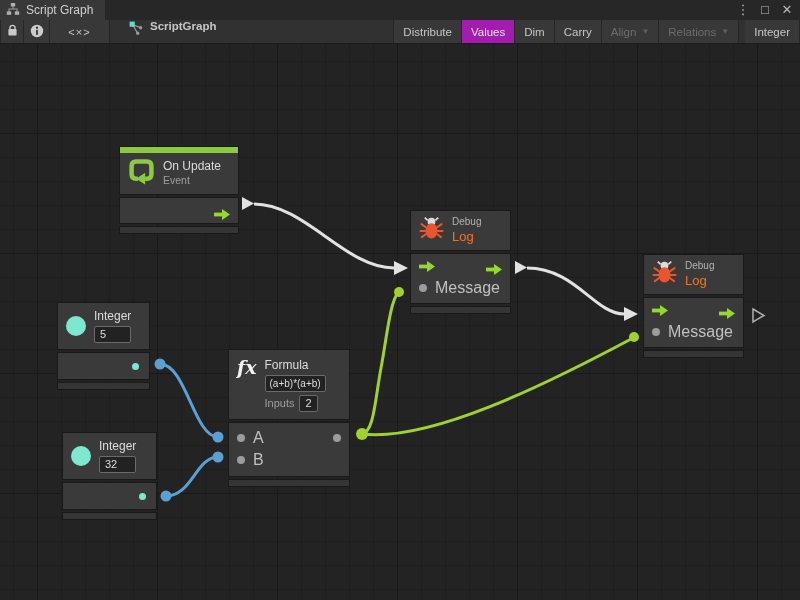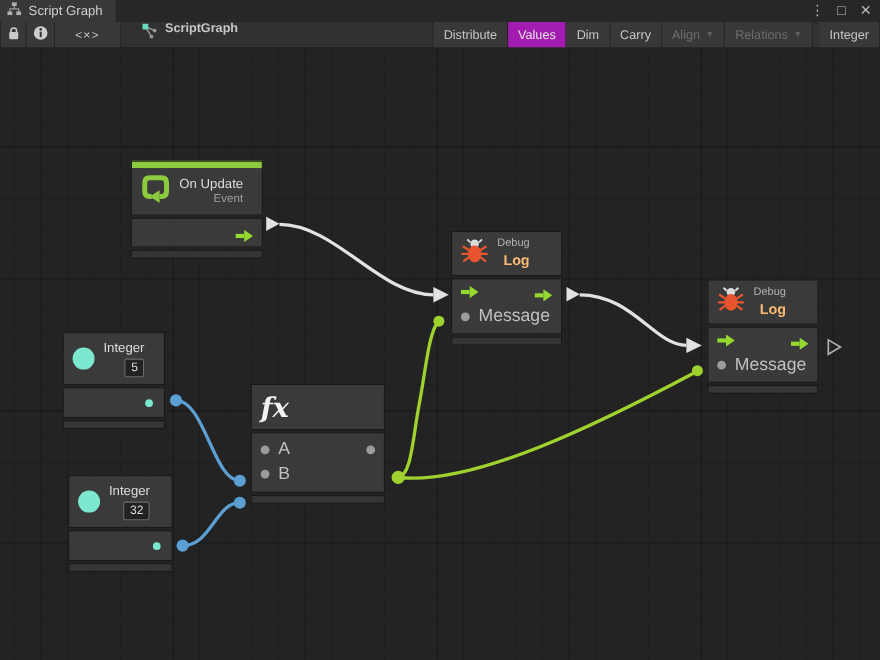--- a/index.html
+++ b/index.html
@@ -38,34 +38,34 @@
     background-size:120px 120px,120px 120px,24px 24px,24px 24px;
     background-position:37px 0,0 89px,13px 0,0 17px;}
   .wires{position:absolute;left:0;top:0;width:800px;height:556px;}
 
   
   .node{position:absolute;}
   .blk{background:#3a3a3a;border:1px solid #191919;}
   .blk+.blk{margin-top:2px;}
   .topbar{height:7px;border:1px solid #191919;border-bottom:none;}
   .hdr{display:flex;align-items:center;gap:8px;padding:5px 8px;}
-  .hcol{display:flex;flex-direction:column;line-height:1.25;align-items:flex-end;}
+  .hcol{display:flex;flex-direction:column;line-height:1.25;}
   .t1{color:#dcdcdc;font-size:12px;}
   .t2{color:#9f9f9f;font-size:10.5px;}
   .tsmall{color:#b3b3b3;font-size:10px;}
-  .tbig{color:#fdba74;font-size:13px;font-weight:bold;}
+  .tbig{color:#f97316;font-size:13px;}
   .vbox{display:inline-block;background:#222;border:1px solid #6a6a6a;border-radius:2px;color:#dedede;font-size:11px;padding:0 5px;line-height:15px;margin-top:2px;}
   .vbox.small{font-size:10px;padding:0 4px;}
   .body{position:relative;}
   .prow{display:flex;align-items:center;gap:8px;height:22px;padding:0 8px;color:#c0c0c0;font-size:16px;}
   .pdot{width:8px;height:8px;border-radius:50%;background:#9c9c9c;flex:0 0 auto;}
   .cdot{width:7px;height:7px;border-radius:50%;background:#7ce8cf;}
   .outright{position:absolute;right:8px;}
   .ftr{height:8px;background:#353535;border:1px solid #191919;margin-top:2px;}
-  .fxg{font-family:"DejaVu Serif",serif;font-style:italic;font-weight:bold;color:#f2f2f2;font-size:25px;line-height:1;}
+  .fxg{font-family:"DejaVu Serif",serif;font-style:italic;font-weight:bold;color:#f2f2f2;font-size:19px;line-height:1;}
   .circle-teal{width:20px;height:20px;border-radius:50%;background:#7ce8cf;flex:0 0 auto;}
 </style>
 </head>
 <body>
 
 <div id="app">
 
   <div class="tabbar">
     <div class="tab">
       <span>
@@ -307,20 +307,28 @@
       </div>
       <div class="blk body" style="height:28px;">
         <span class="outright cdot" style="top:10px;right:10px;"></span>
       </div>
       <div class="ftr"></div>
     </div>
 
     <div class="node" style="left:228px;top:305px;width:122px;">
       <div class="blk hdr" style="align-items:flex-start;padding:8px 8px 7px;">
         <span class="fxg">fx</span>
+        <div class="hcol">
+          <span class="t1">Formula</span>
+          <span class="vbox small">(a+b)*(a+b)</span>
+          <span style="margin-top:3px;display:flex;align-items:center;gap:5px;">
+            <span class="t2" style="font-size:11px;">Inputs</span>
+            <span class="vbox" style="margin-top:0;">2</span>
+          </span>
+        </div>
       </div>
       <div class="blk body" style="padding:4px 0 5px;">
         <div class="prow">
           <span class="pdot"></span>
           <span>A</span>
           <span class="outright pdot" style="top:11px;"></span>
         </div>
         <div class="prow">
           <span class="pdot"></span>
           <span>B</span>

